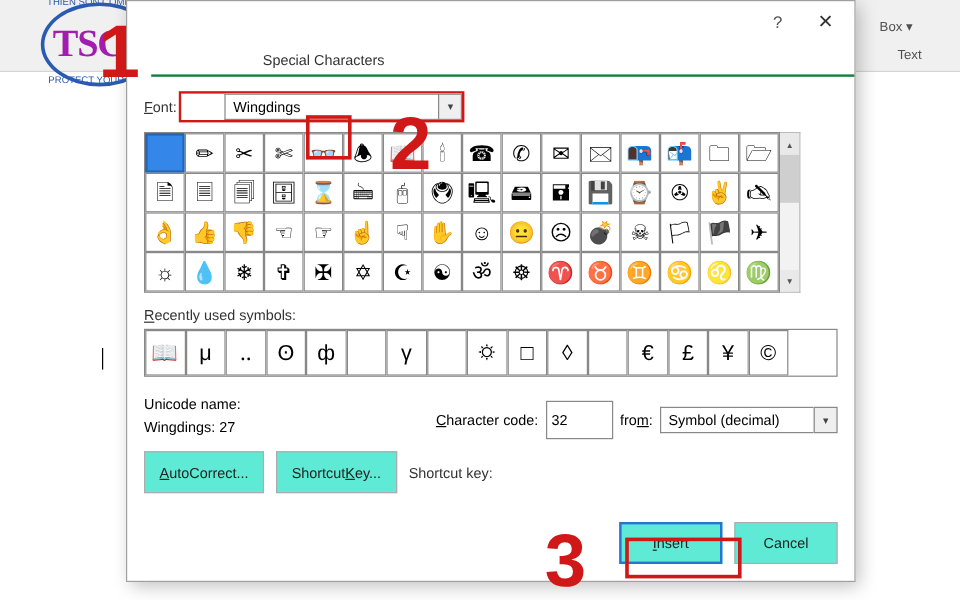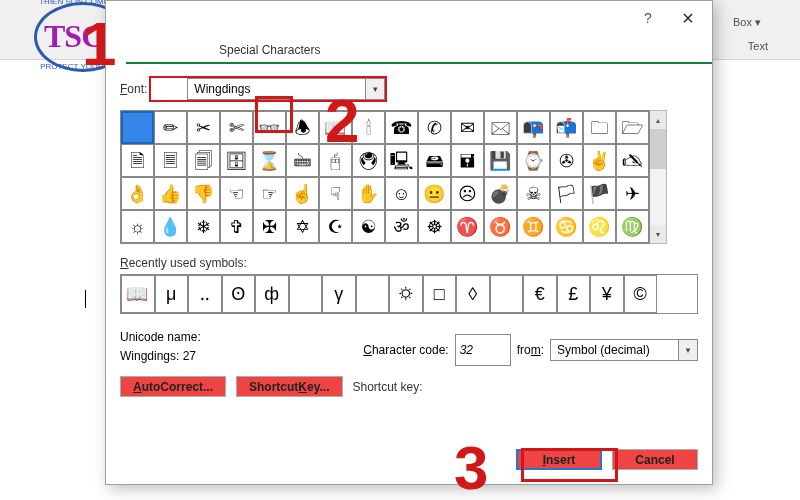--- a/index.html
+++ b/index.html
@@ -236,52 +236,50 @@
     display: flex;
     align-items: center;
     gap: 6px;
   }
   .code-input {
     width: 56px;
     height: 32px;
     border: 1px solid #888;
     padding: 14px 4px;
     font-size: 12px;
-    font-style: italic;
   }
   .from-select {
     display: flex;
     align-items: stretch;
   }
   .from-select input {
     width: 128px;
     height: 22px;
     border: 1px solid #888;
     border-right: none;
     padding: 0 6px;
     font-size: 12px;
   }
   .btns-row {
     margin-top: 10px;
     display: flex;
     align-items: center;
     gap: 10px;
   }
   .button {
-    height: 21px;
+    height: 35px;
     padding: 0 12px;
     border: 1px solid #adadad;
-    background: #ef4444;
+    background: #5eead4;
     font-size: 12px;
     color: #222;
     cursor: pointer;
     display: inline-flex;
     align-items: center;
     justify-content: center;
-    font-weight: bold;
   }
   .shortcut-label { color: #333; }
   .footer {
     position: absolute;
     bottom: 14px;
     right: 14px;
     display: flex;
     gap: 10px;
   }
   .footer .button { width: 86px; }

